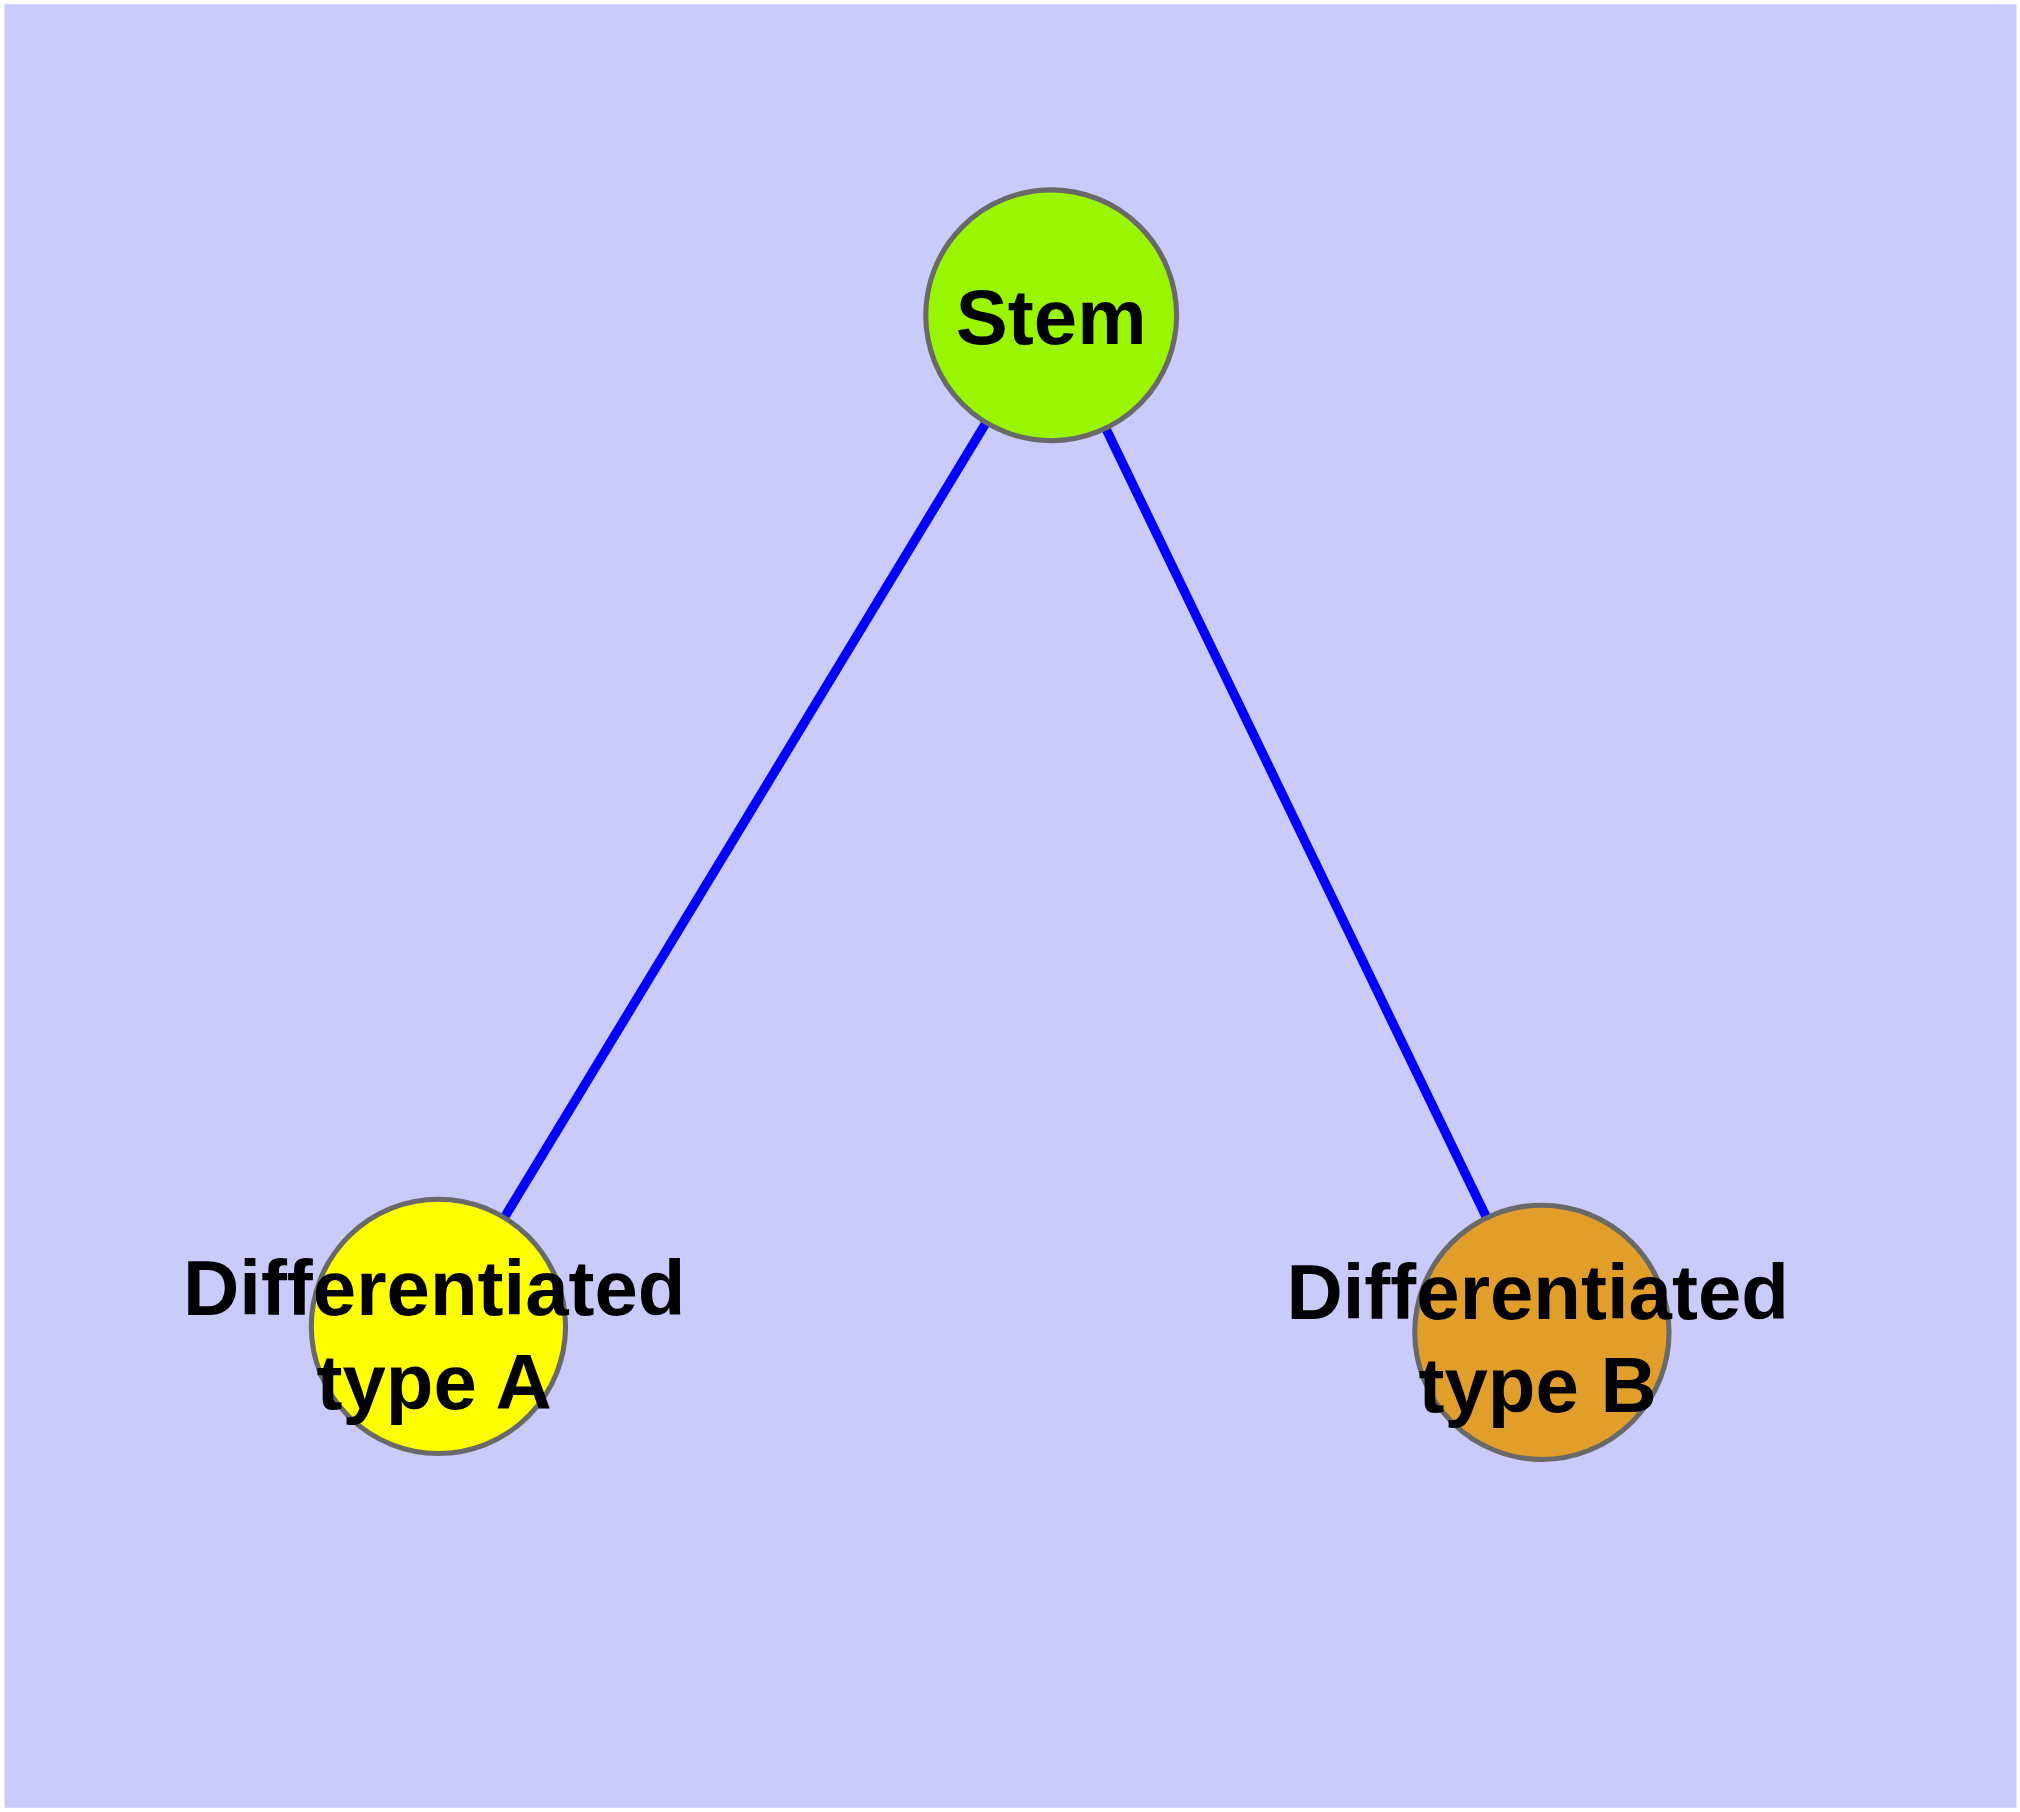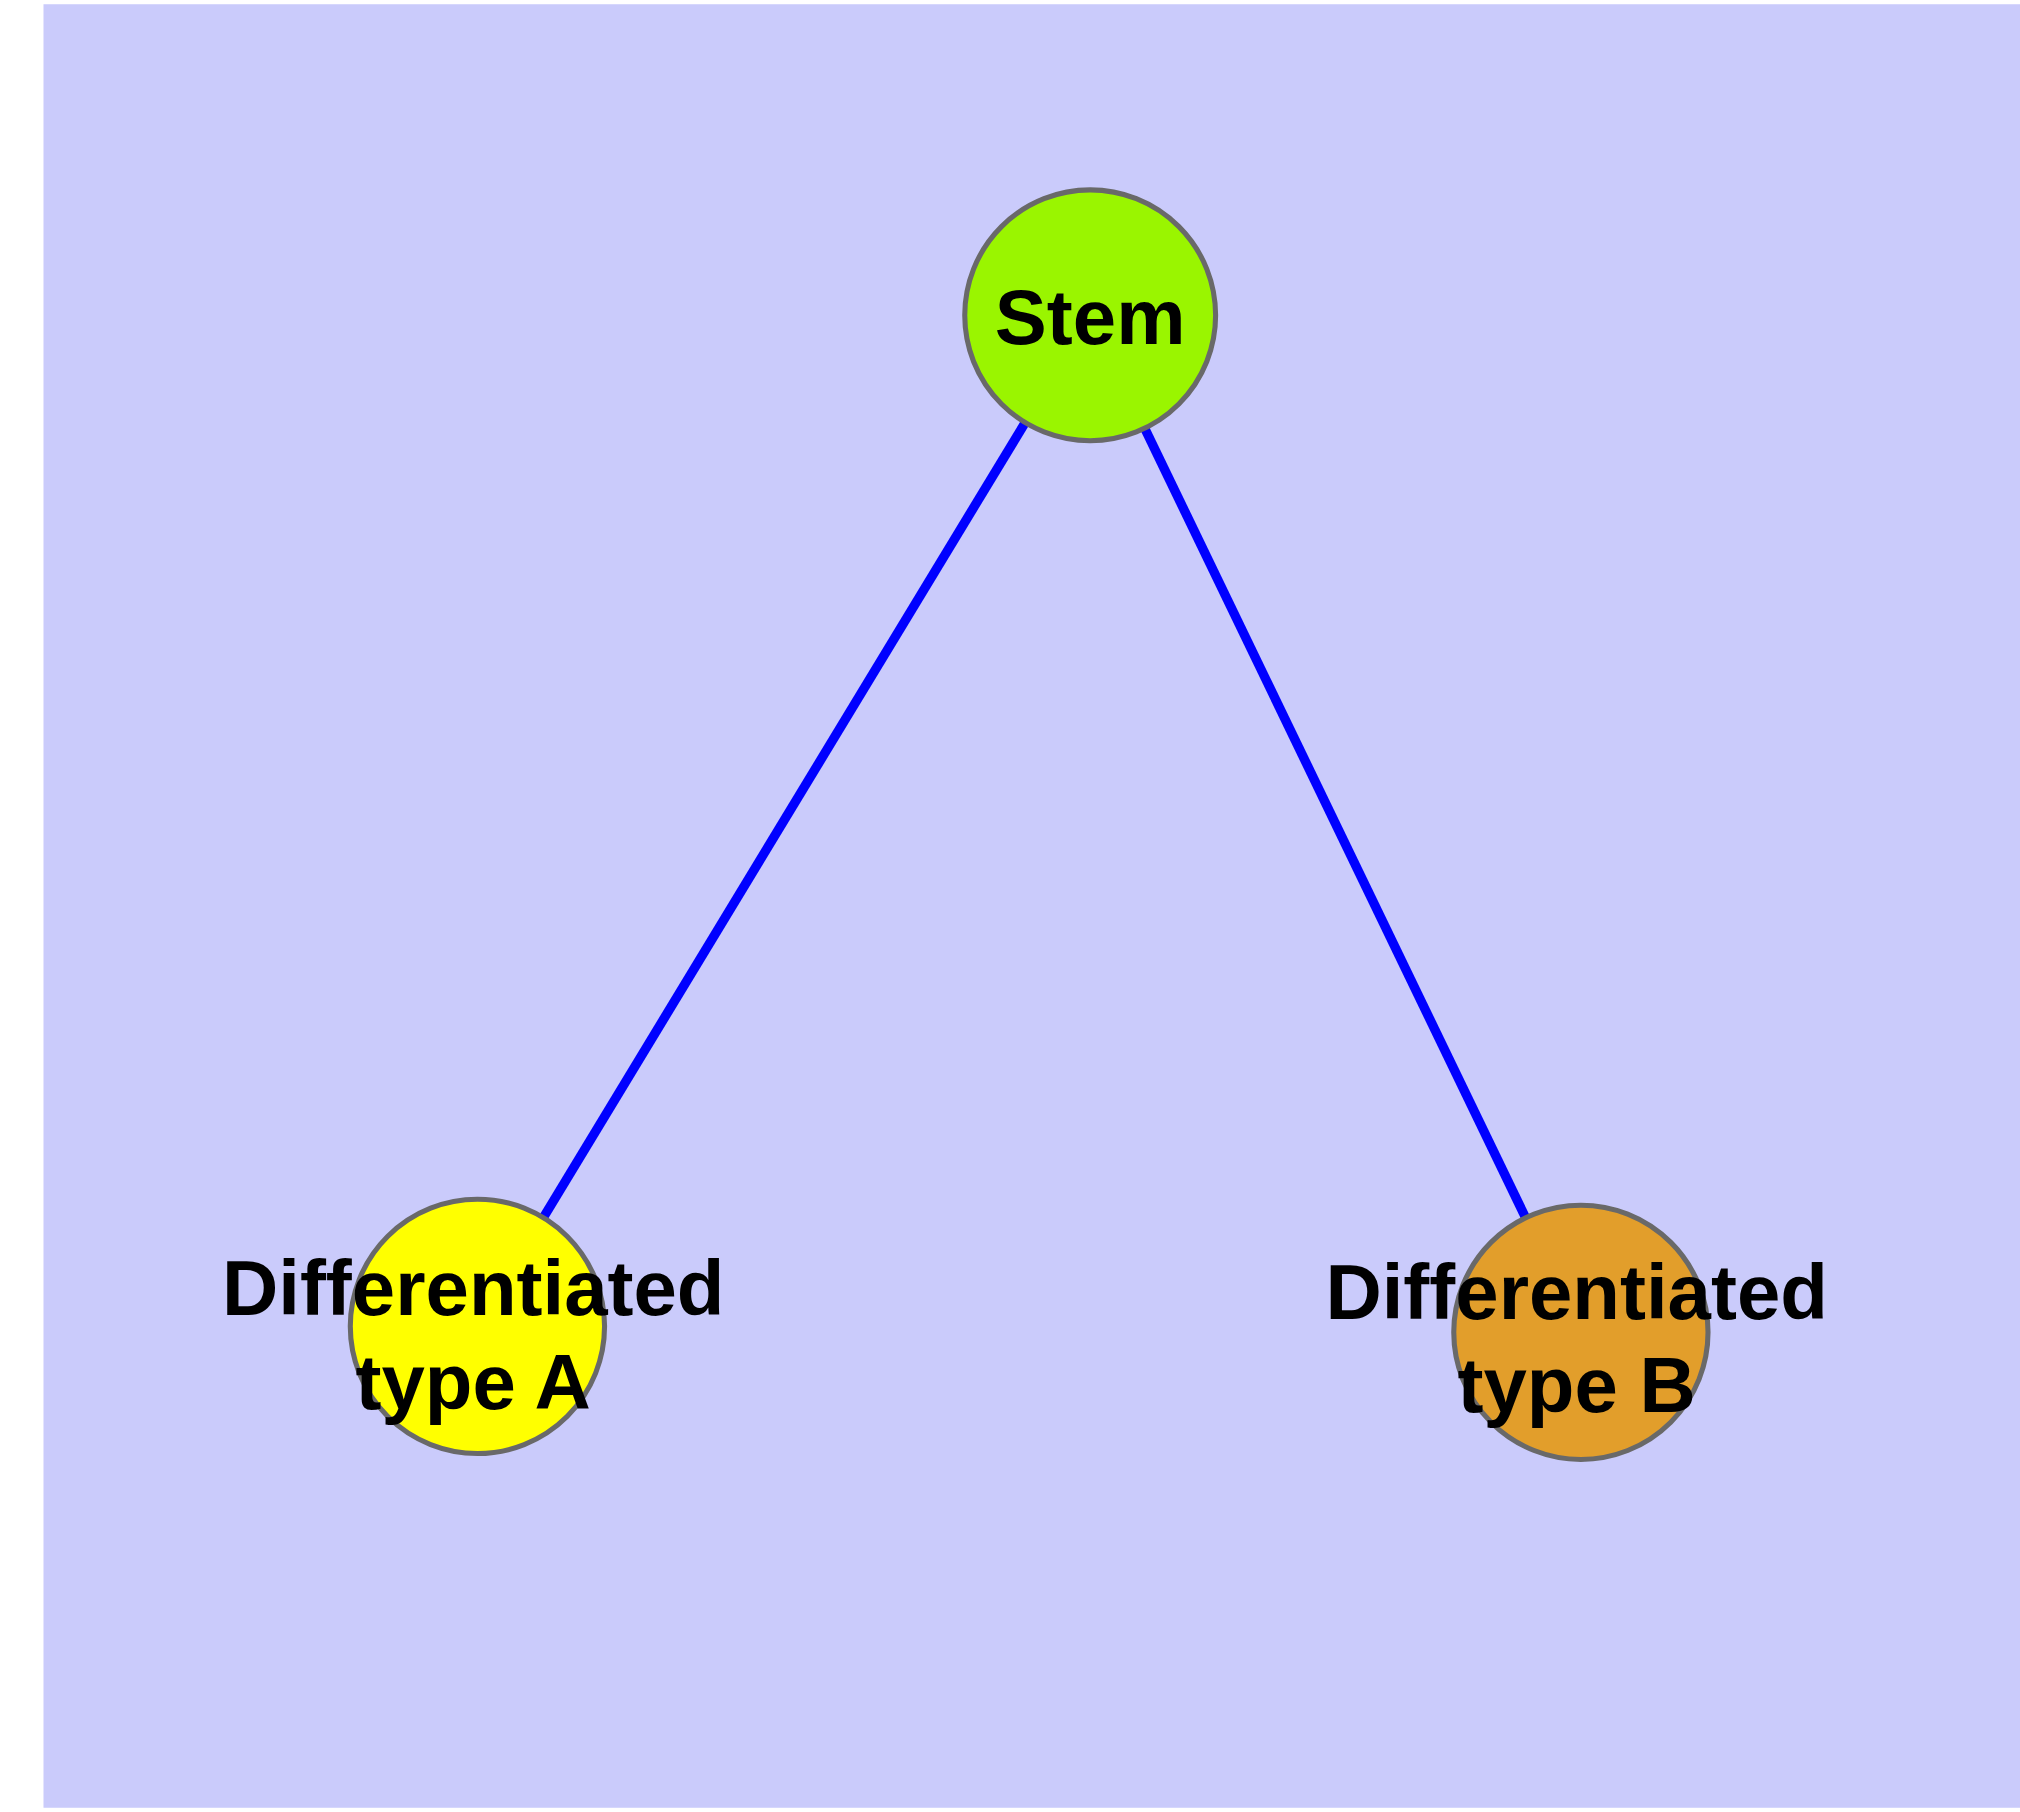--- a/index.html
+++ b/index.html
@@ -10,21 +10,20 @@
   body {
     width: 2021px;
     height: 1812px;
     position: relative;
     overflow: hidden;
     font-family: "Liberation Sans", sans-serif;
   }
   .stage {
     position: absolute;
     inset: 0;
-    padding-left: 39px;
   }
   svg {
     display: block;
     width: 2021px;
     height: 1812px;
   }
   .edge {
     fill: none;
   }
   .node-circle {

